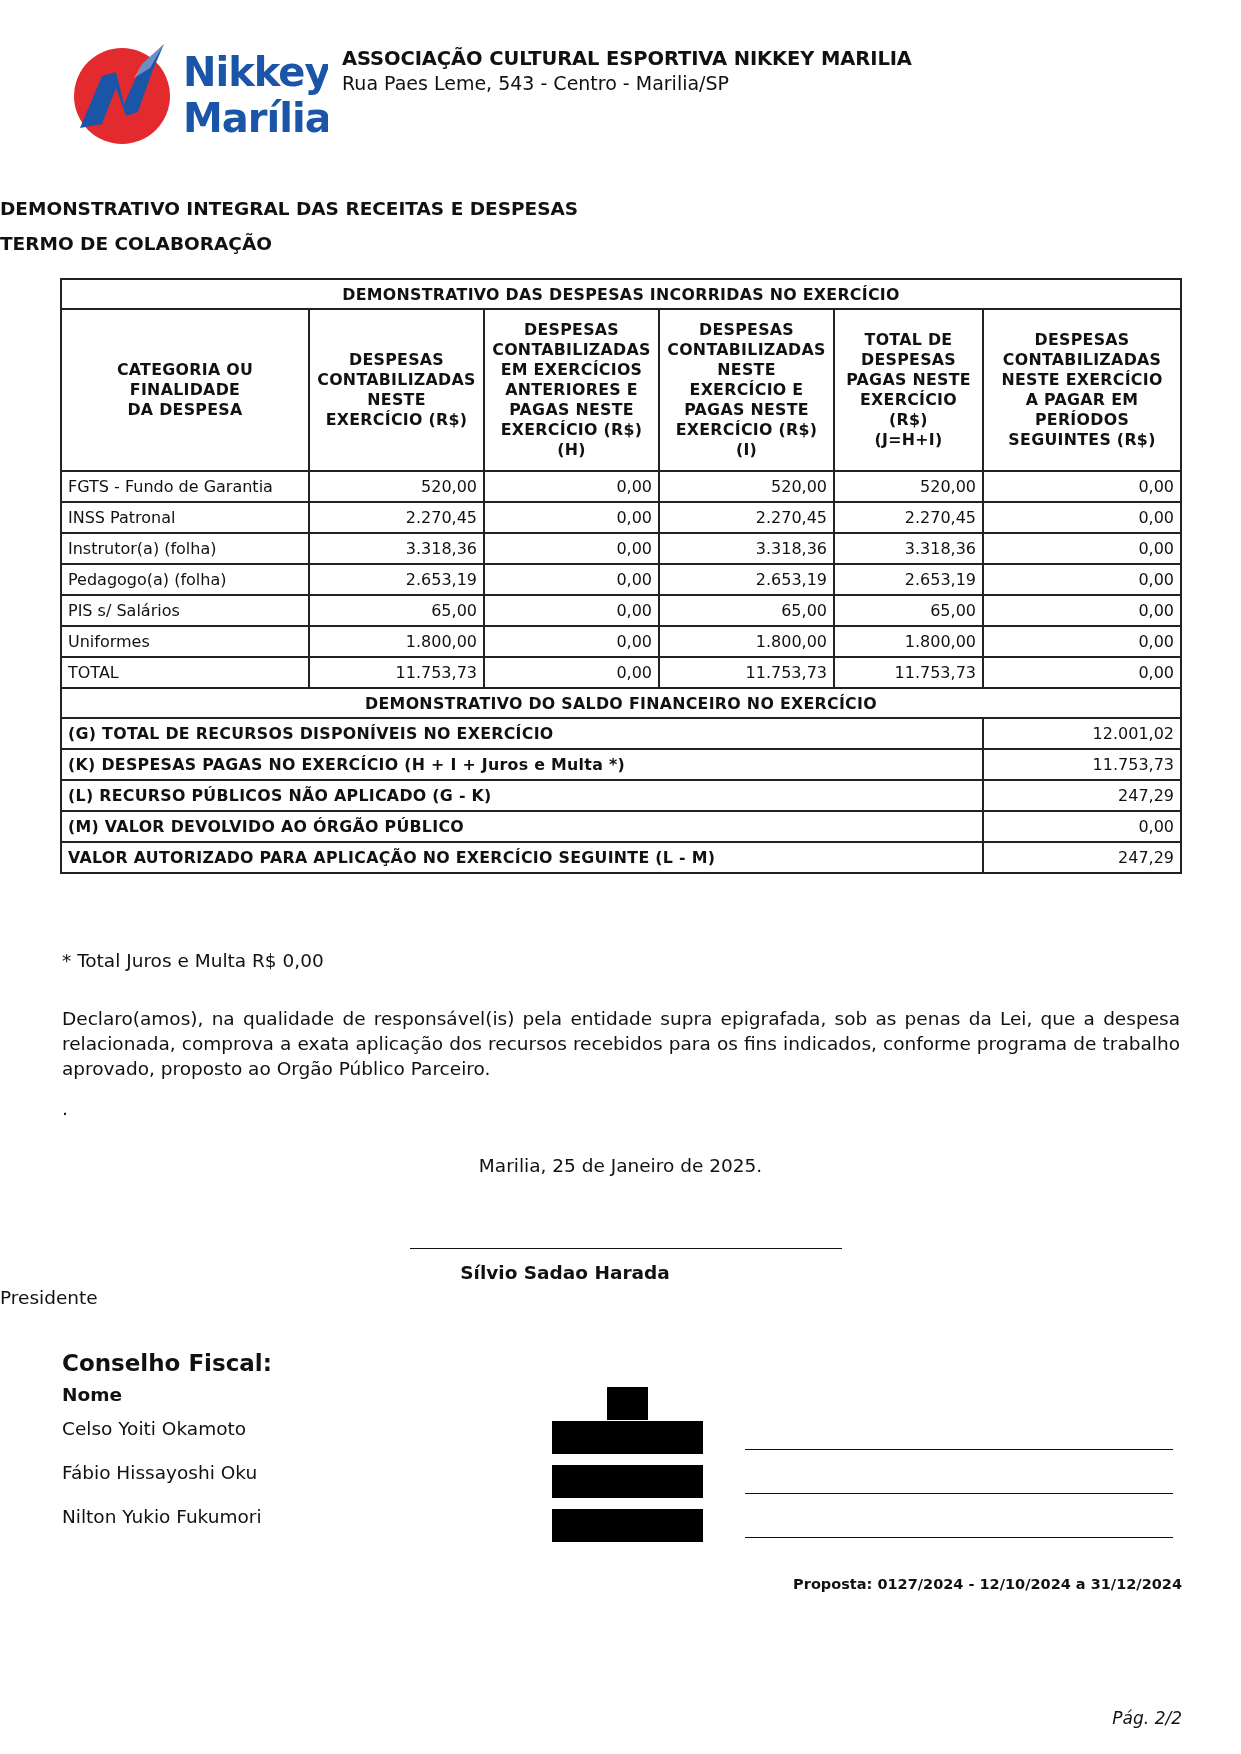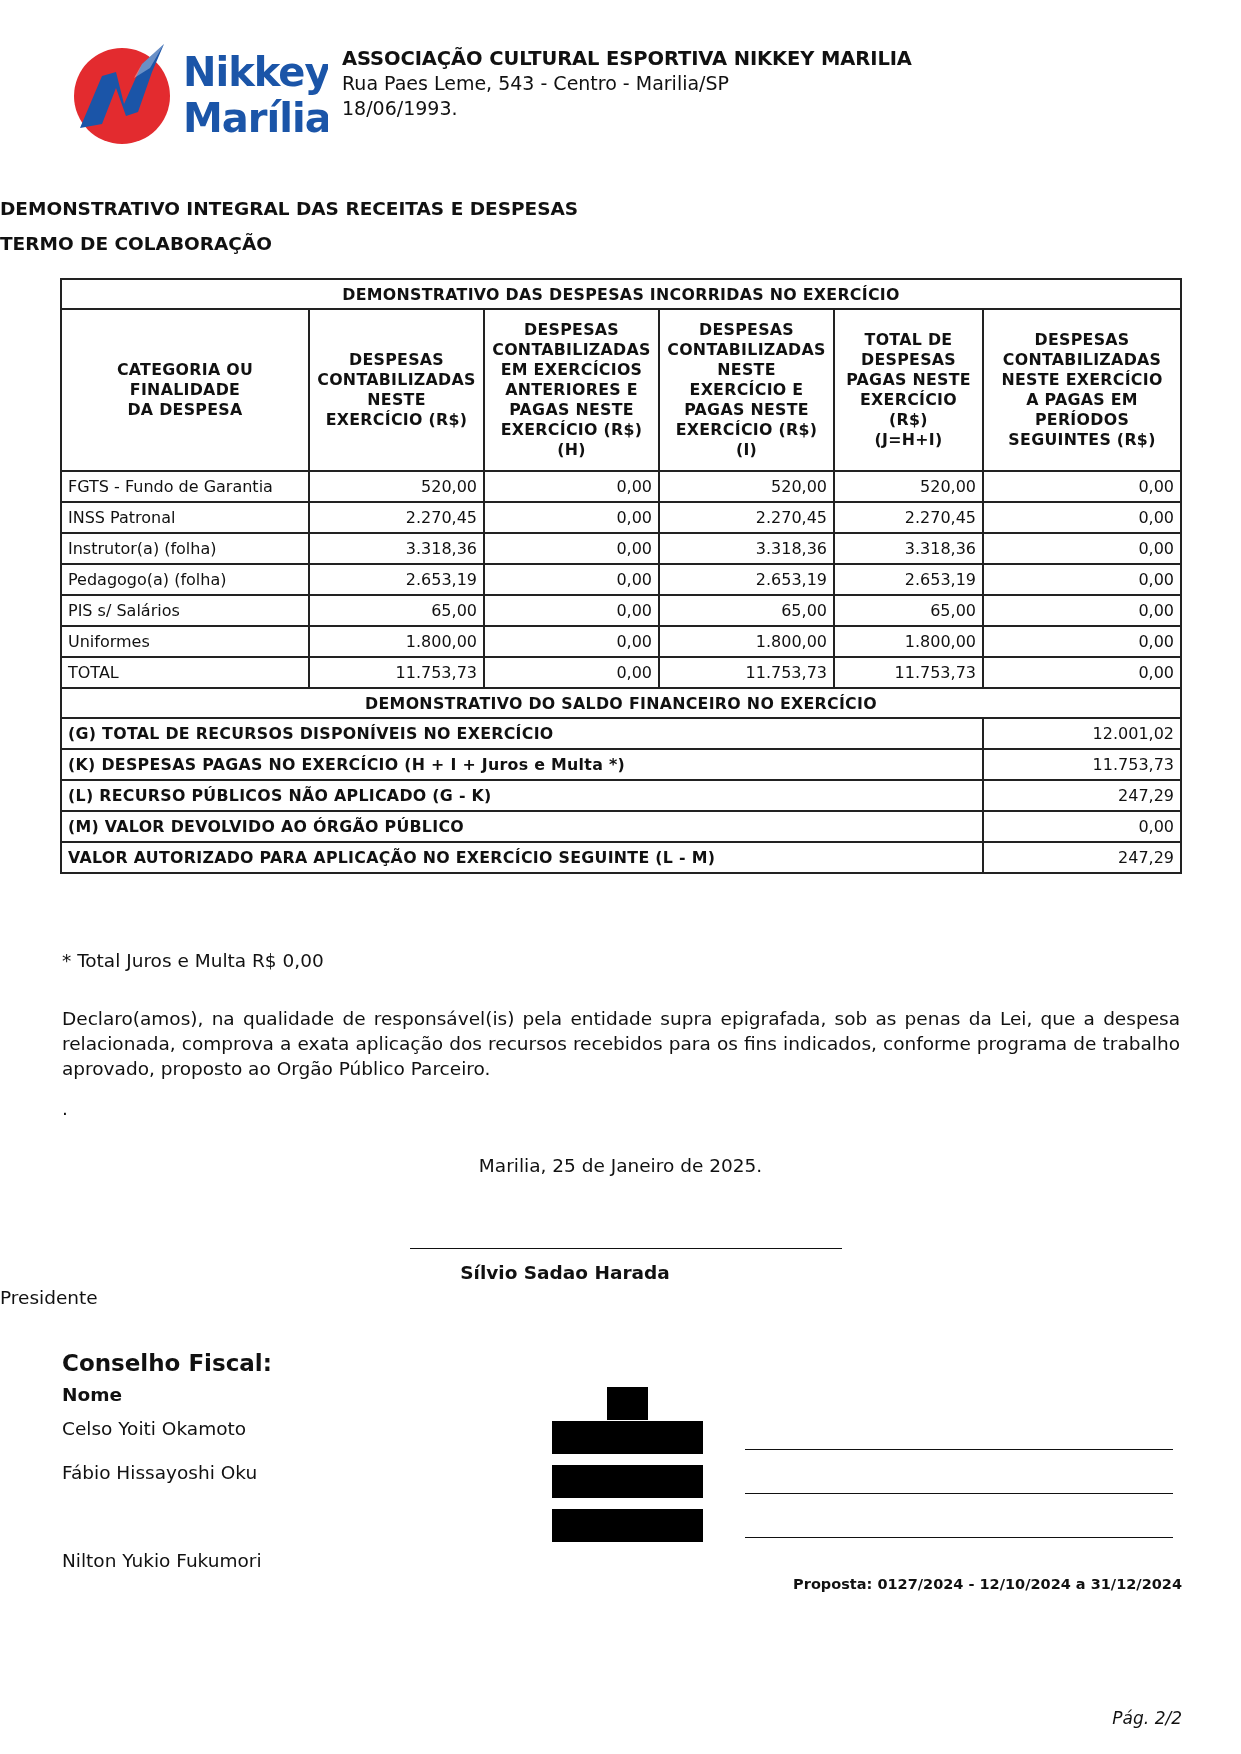--- a/index.html
+++ b/index.html
@@ -52,21 +52,20 @@
     <path d="M8 86 L30 34 L44 30 L52 62 L70 22 L92 2 L80 30 L66 70 L54 74 L44 46 L30 82 Z" fill="#1b55a8"></path>
     <path d="M62 36 L70 22 L92 2 L78 26 Z" fill="#ffffff" opacity="0.35"></path>
     <text x="111" y="44" font-family="DejaVu Sans, sans-serif" font-weight="bold" font-size="40" fill="#1b55a8" letter-spacing="-1">Nikkey</text>
     <text x="111" y="90" font-family="DejaVu Sans, sans-serif" font-weight="bold" font-size="40" fill="#1b55a8" letter-spacing="-1">Marília</text>
   </svg>
 </div>
 
 <div class="abs org">
   <div class="name">ASSOCIAÇÃO CULTURAL ESPORTIVA NIKKEY MARILIA</div>
   <div class="line">Rua Paes Leme, 543 - Centro - Marilia/SP</div>
-  <div class="line">18/06/1993.</div>
 </div>
 
 <div class="abs doc-title" style="top:198px;">DEMONSTRATIVO INTEGRAL DAS RECEITAS E DESPESAS</div>
 <div class="abs doc-title" style="top:233px;">TERMO DE COLABORAÇÃO</div>
 
 <table class="main">
   <colgroup>
     <col style="width:248px">
       <col style="width:175px">
       <col style="width:175px">
@@ -113,21 +112,21 @@
       <div>DESPESAS</div>
       <div>PAGAS NESTE</div>
       <div>EXERCÍCIO</div>
       <div>(R$)</div>
       <div>(J=H+I)</div>
     </th>
     <th>
       <div>DESPESAS</div>
       <div>CONTABILIZADAS</div>
       <div>NESTE EXERCÍCIO</div>
-      <div>A PAGAS EM</div>
+      <div>A PAGAR EM</div>
       <div>PERÍODOS</div>
       <div>SEGUINTES (R$)</div>
     </th>
   </tr>
 
   <tr>
     <td>FGTS - Fundo de Garantia</td>
     <td class="num">520,00</td>
     <td class="num">0,00</td>
     <td class="num">520,00</td>
@@ -224,18 +223,18 @@
 <div class="abs redact" style="left:607px; top:1387px; width:41px; height:33px;"></div>
 
 <div class="abs member" style="top:1418px;">Celso Yoiti Okamoto</div>
 <div class="abs redact" style="left:552px; top:1421px; width:151px; height:33px;"></div>
 <div class="abs sign-blank" style="left:745px; top:1449px; width:428px;"></div>
 
 <div class="abs member" style="top:1462px;">Fábio Hissayoshi Oku</div>
 <div class="abs redact" style="left:552px; top:1465px; width:151px; height:33px;"></div>
 <div class="abs sign-blank" style="left:745px; top:1493px; width:428px;"></div>
 
-<div class="abs member" style="top:1506px;margin-top:44px;">Nilton Yukio Fukumori</div>
+<div class="abs member" style="top:1506px;">Nilton Yukio Fukumori</div>
 <div class="abs redact" style="left:552px; top:1509px; width:151px; height:33px;"></div>
 <div class="abs sign-blank" style="left:745px; top:1537px; width:428px;"></div>
 
 <div class="abs proposal">Proposta: 0127/2024 - 12/10/2024 a 31/12/2024</div>
 <div class="abs page-num">Pág. 2/2</div>
 
 </body></html>

